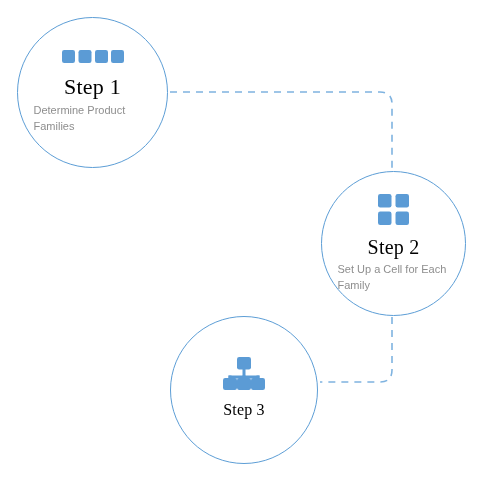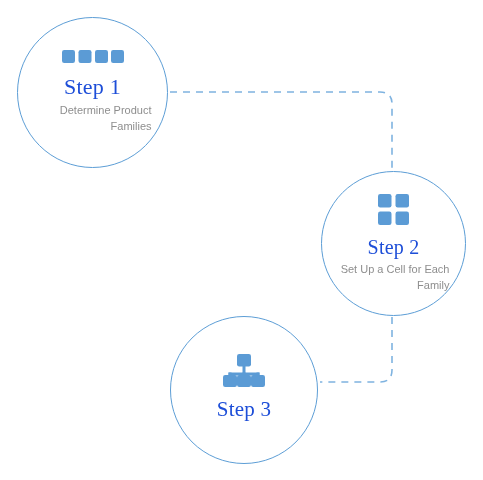--- a/index.html
+++ b/index.html
@@ -35,53 +35,53 @@
     align-items: center;
     justify-content: center;
   }
   .step-icon {
     display: block;
     margin-bottom: 7px;
   }
   .step-title {
     font-family: "Liberation Serif", serif;
     font-size: 21px;
-    color: #1d4ed8;
+    color: #000000;
     line-height: 1.1;
     letter-spacing: 0.2px;
     white-space: nowrap;
     margin-bottom: 4px;
   }
   .step-subtitle {
     font-family: "Liberation Sans", sans-serif;
     font-size: 11px;
     color: #8e8e8e;
     line-height: 1.42;
-    text-align: right;
+    text-align: left;
     max-width: 122px;
   }
   
   #node-step-1 {
     left: 17px;  top: 17px;
     width: 151px; height: 151px;
     border: 1.5px solid #5d9ed6;
   }
   #node-step-2 {
     left: 321px; top: 171px;
     width: 145px; height: 145px;
     border: 1.5px solid #5d9ed6;
   }
   #node-step-3 {
     left: 170px; top: 316px;
     width: 148px; height: 148px;
     border: 1.5px solid #5d9ed6;
   }
   #node-step-1 .step-title { font-size: 22px; }
   #node-step-2 .step-title { font-size: 20px; }
-  #node-step-3 .step-title { font-size: 21px; }
+  #node-step-3 .step-title { font-size: 16px; }
   #node-step-1 .step-subtitle { max-width: 118px; }
   #node-step-2 .step-subtitle { max-width: 112px; }
   #node-step-3 .step-subtitle { max-width: 124px; }
 </style>
 </head>
 <body>
 
 <div id="diagram-canvas">
 
   <svg id="connector-layer" viewBox="0 0 483 480">

